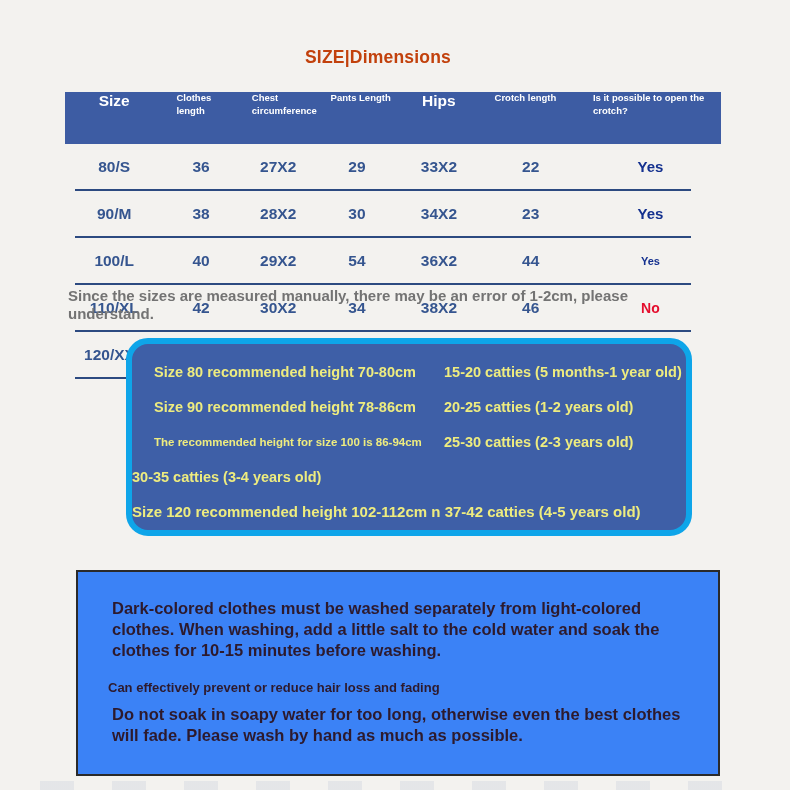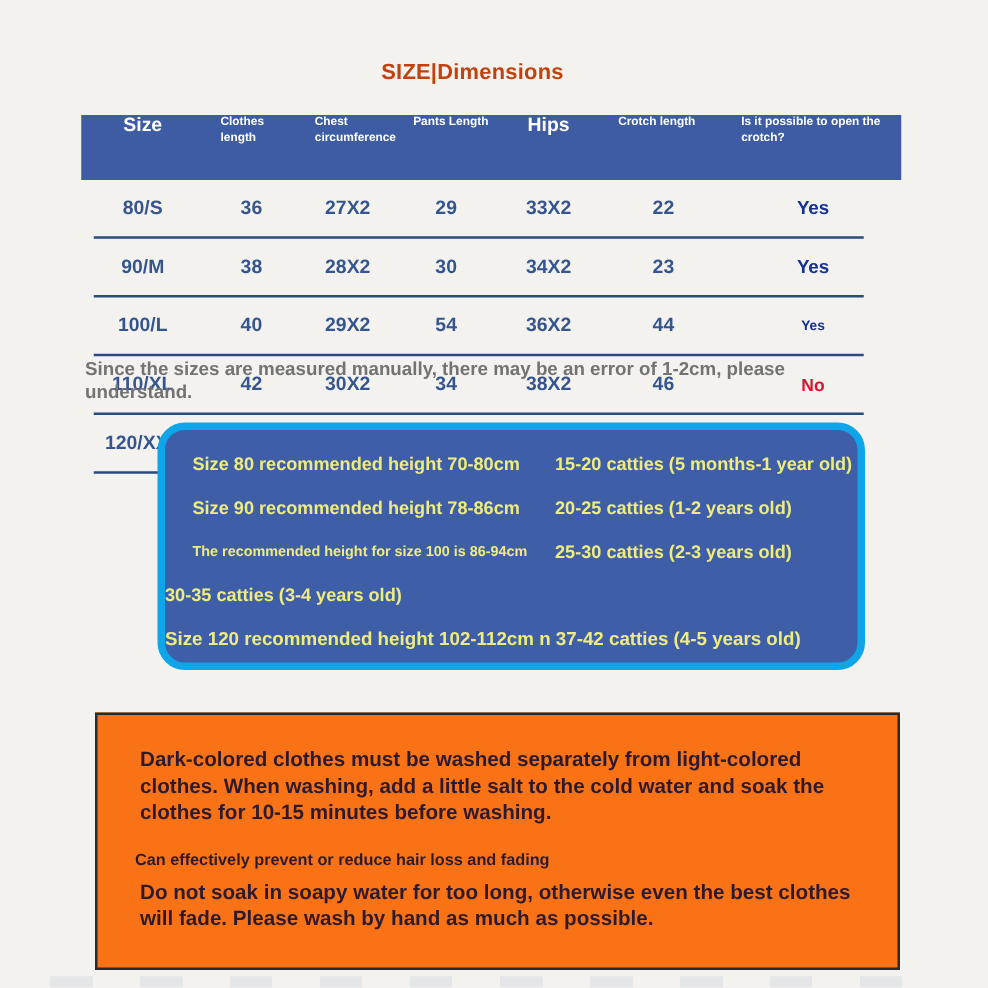--- a/index.html
+++ b/index.html
@@ -106,21 +106,21 @@
   }
   .reco-full {
     font-size: 15px;
     font-weight: bold;
   }
 
   
   .care-box {
     position: absolute;
     left: 76px; top: 570px; width: 644px; height: 206px;
-    background: #f97316;
+    background: #3b82f6;
     border: 2px solid #2a2a2a;
     color: #2d1a2d;
   }
   .care-p1 {
     margin: 26px 40px 0 34px;
     font-size: 16.5px;
     font-weight: bold;
     line-height: 1.27;
   }
   .care-p2 {

